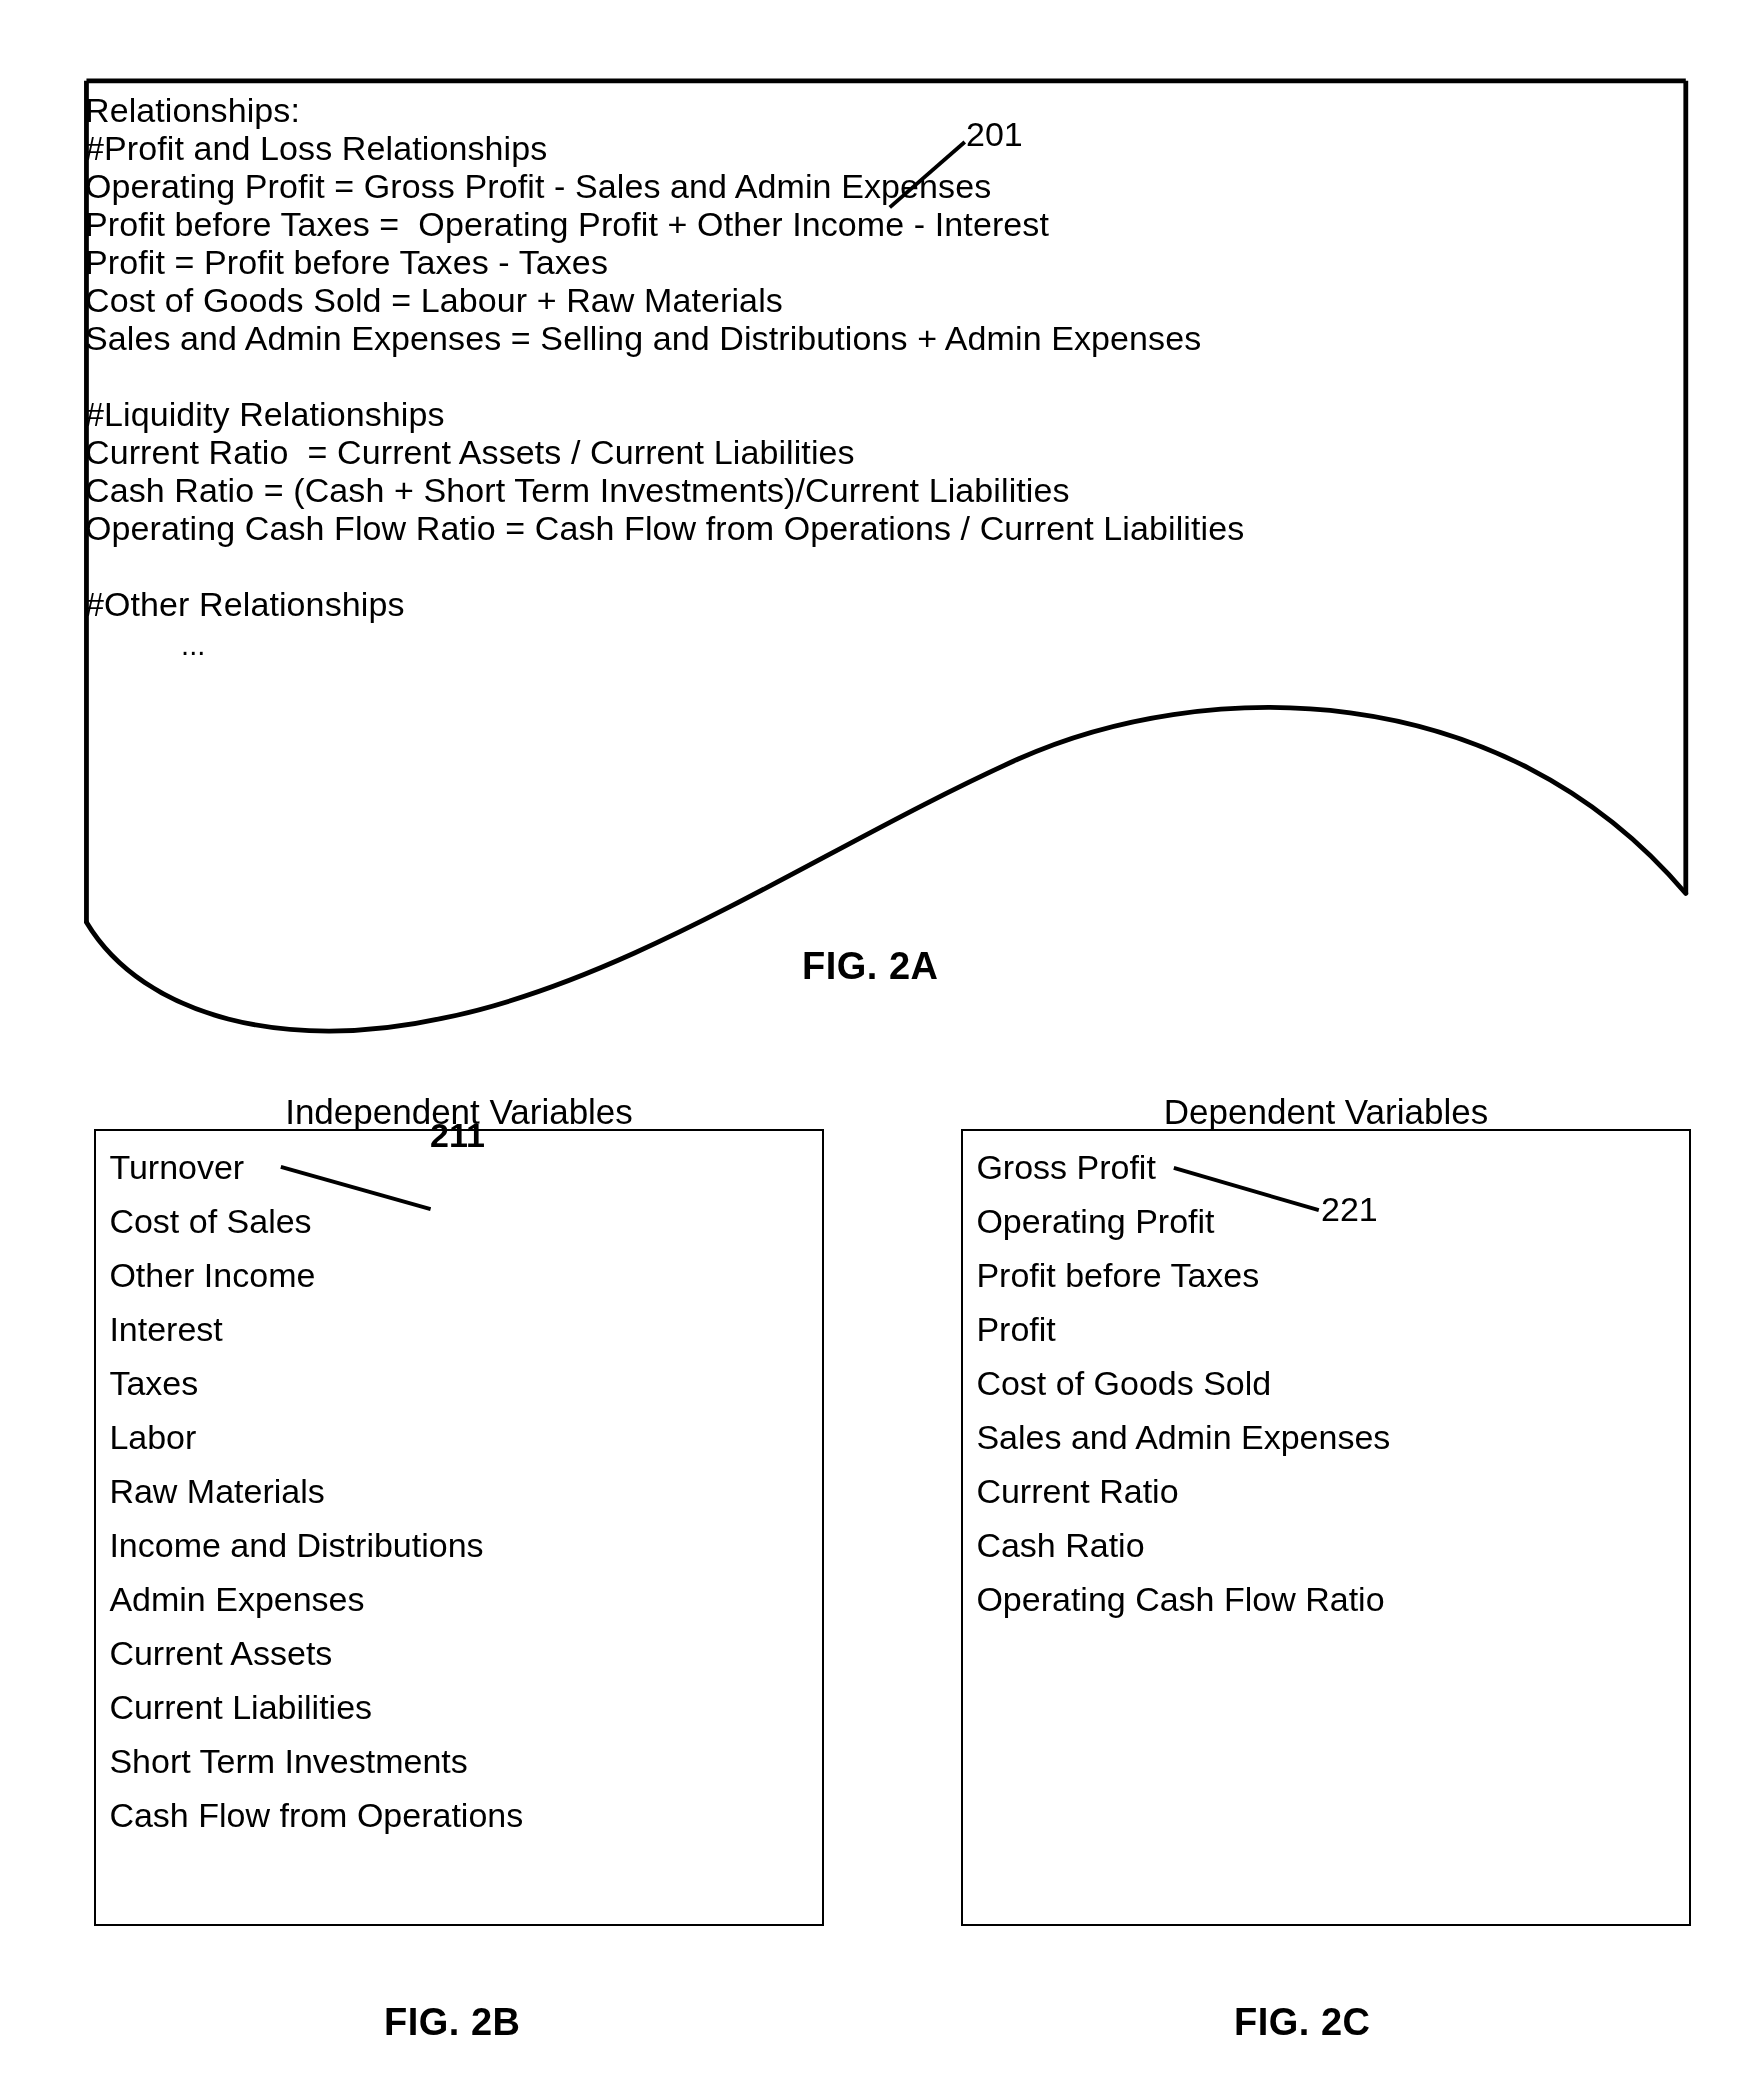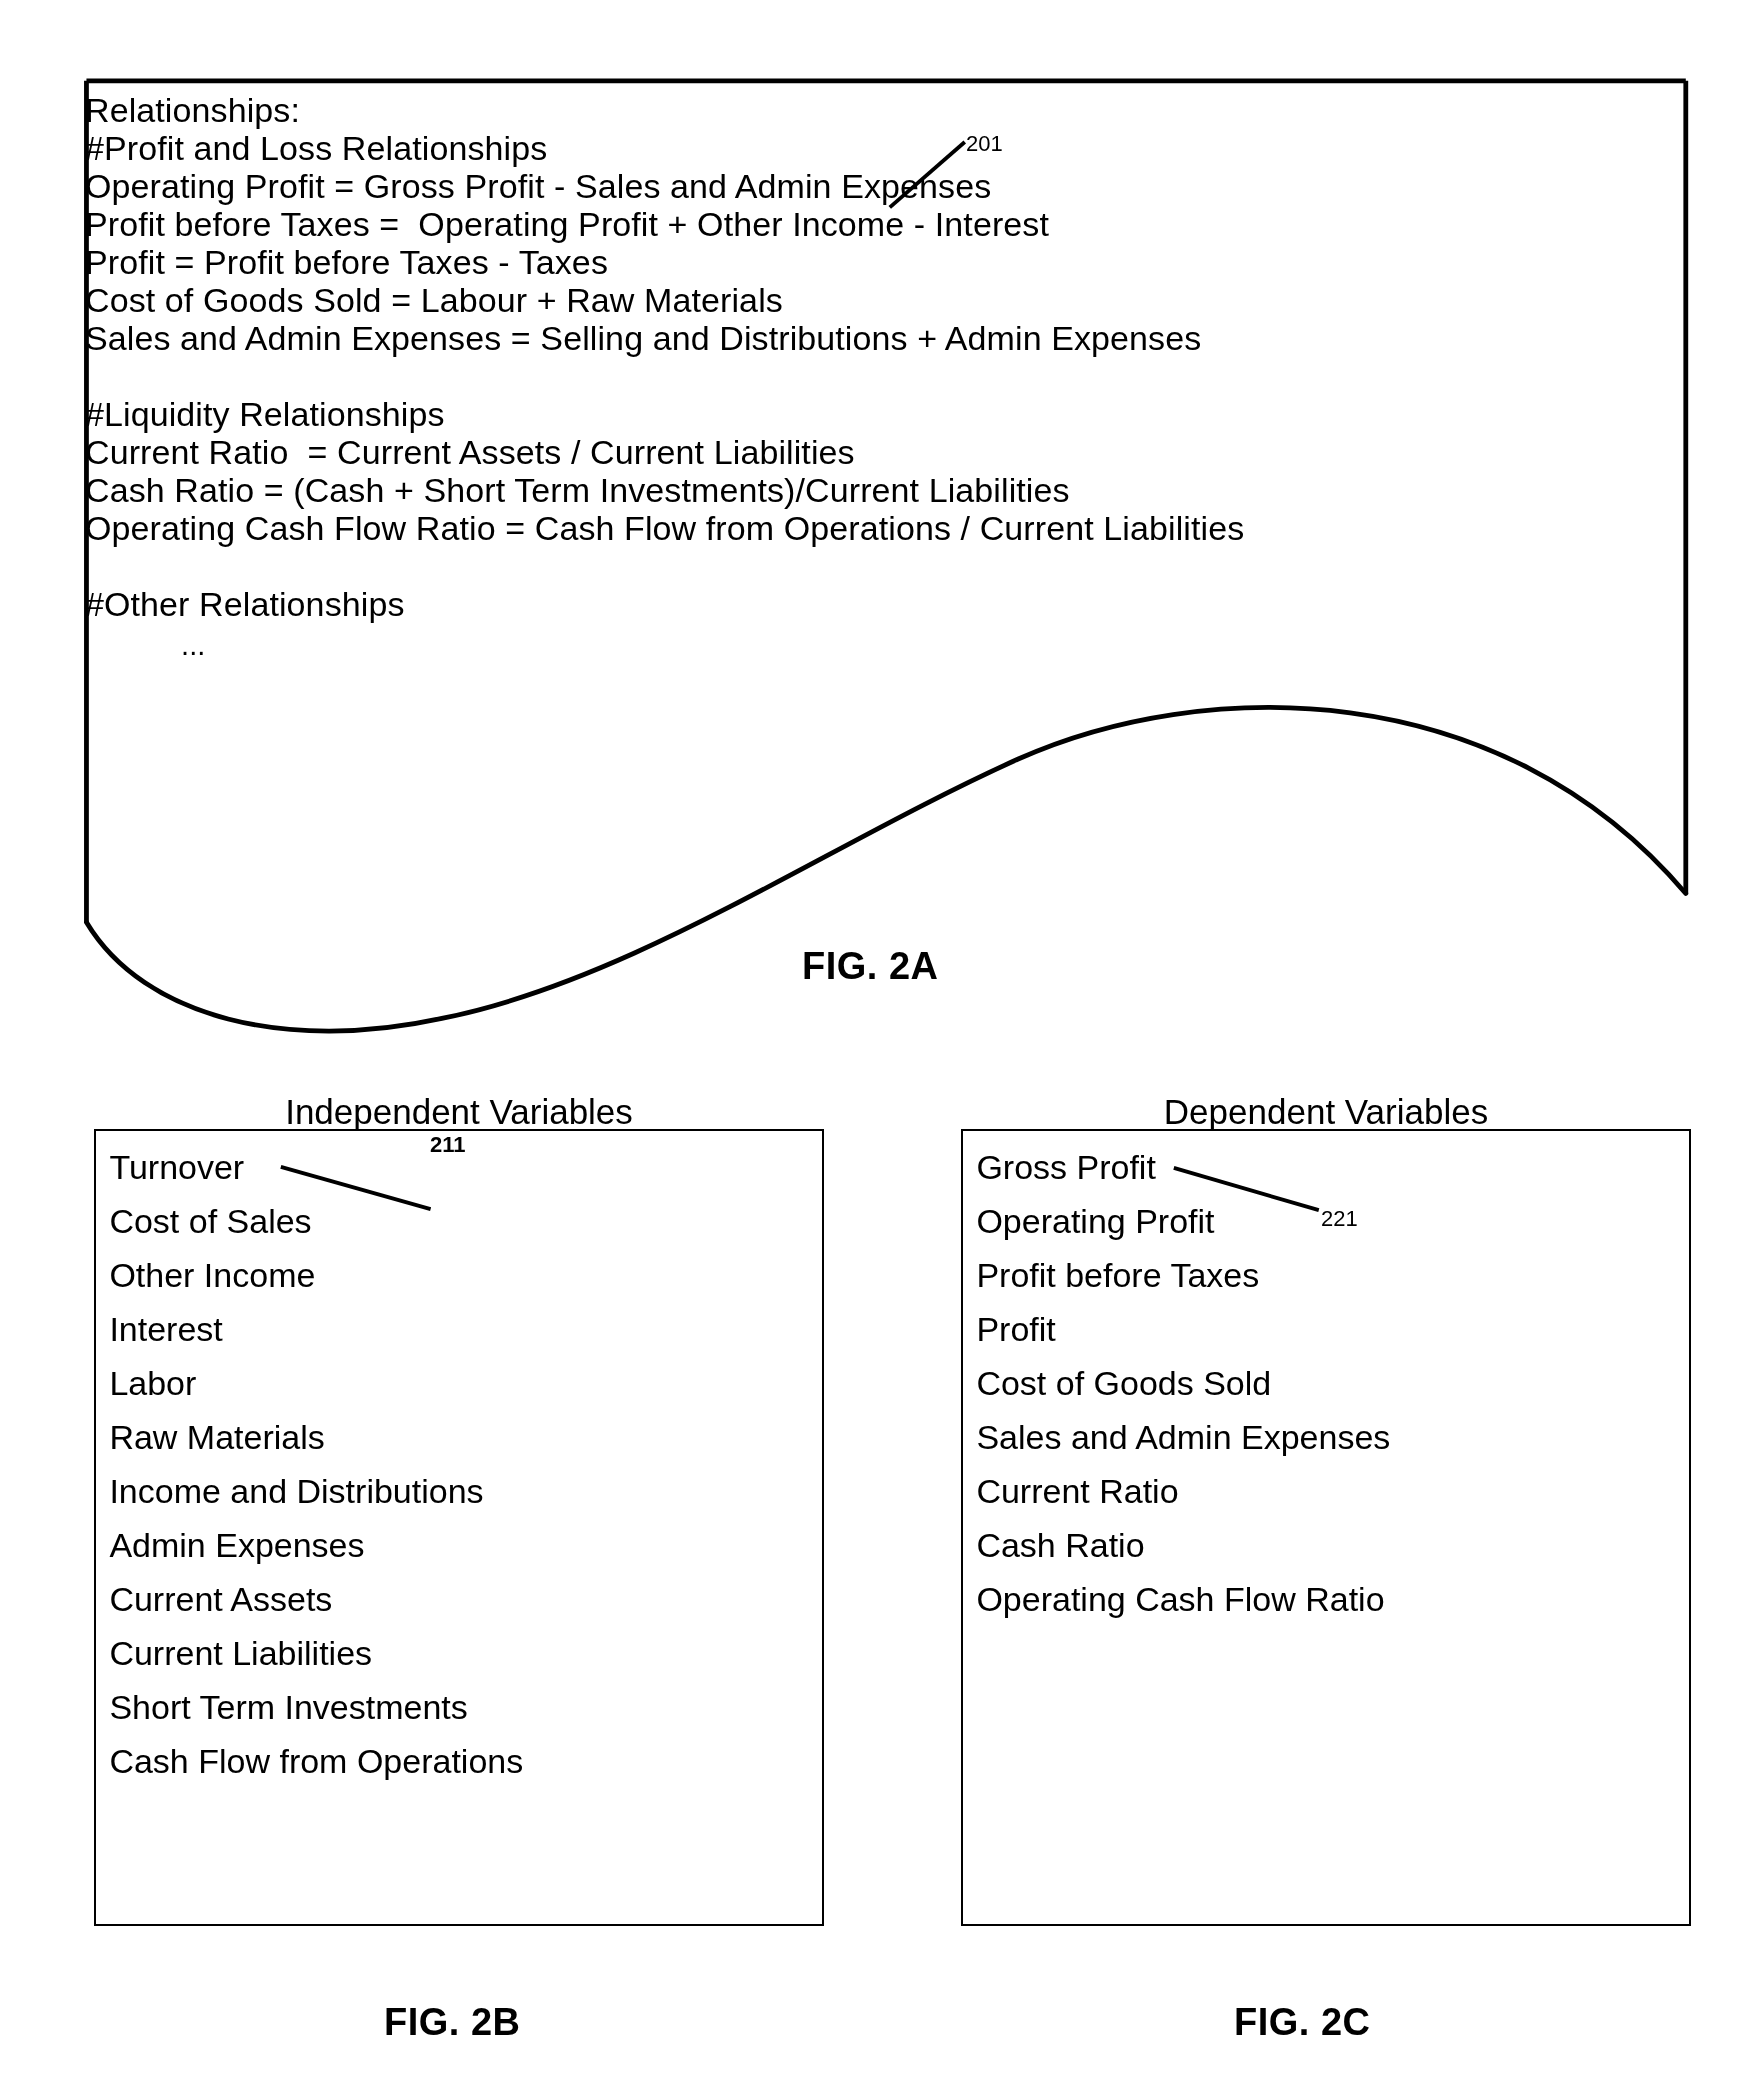--- a/index.html
+++ b/index.html
@@ -54,24 +54,23 @@
   }
   .relline.ellipsis {
     padding-left: 96px;
     font-size: 29px;
     line-height: 44px;
   }
 
   
   .callout-num {
     position: absolute;
-    font-size: 22px;
+    font-size: 34px;
     line-height: 1;
     white-space: pre;
-    margin-top: 16px;
   }
   #callout-201 { left: 966px; top: 117px; }
   #callout-211 { left: 430px;  top: 1118px; font-weight: bold; }
   #callout-221 { left: 1321px; top: 1192px; }
 
   .leader-svg {
     position: absolute;
     overflow: visible;
   }
 
@@ -176,20 +175,21 @@
   </div>
 
   <div class="var-panel" id="fig2b-panel">
     <div class="var-title">Independent Variables</div>
     <div class="var-box"></div>
     <div class="var-list">
       <div class="var-item">Turnover</div>
       <div class="var-item">Cost of Sales</div>
       <div class="var-item">Other Income</div>
       <div class="var-item">Interest</div>
+      <div class="var-item">Taxes</div>
       <div class="var-item">Labor</div>
       <div class="var-item">Raw Materials</div>
       <div class="var-item">Income and Distributions</div>
       <div class="var-item">Admin Expenses</div>
       <div class="var-item">Current Assets</div>
       <div class="var-item">Current Liabilities</div>
       <div class="var-item">Short Term Investments</div>
       <div class="var-item">Cash Flow from Operations</div>
     </div>
   </div>

